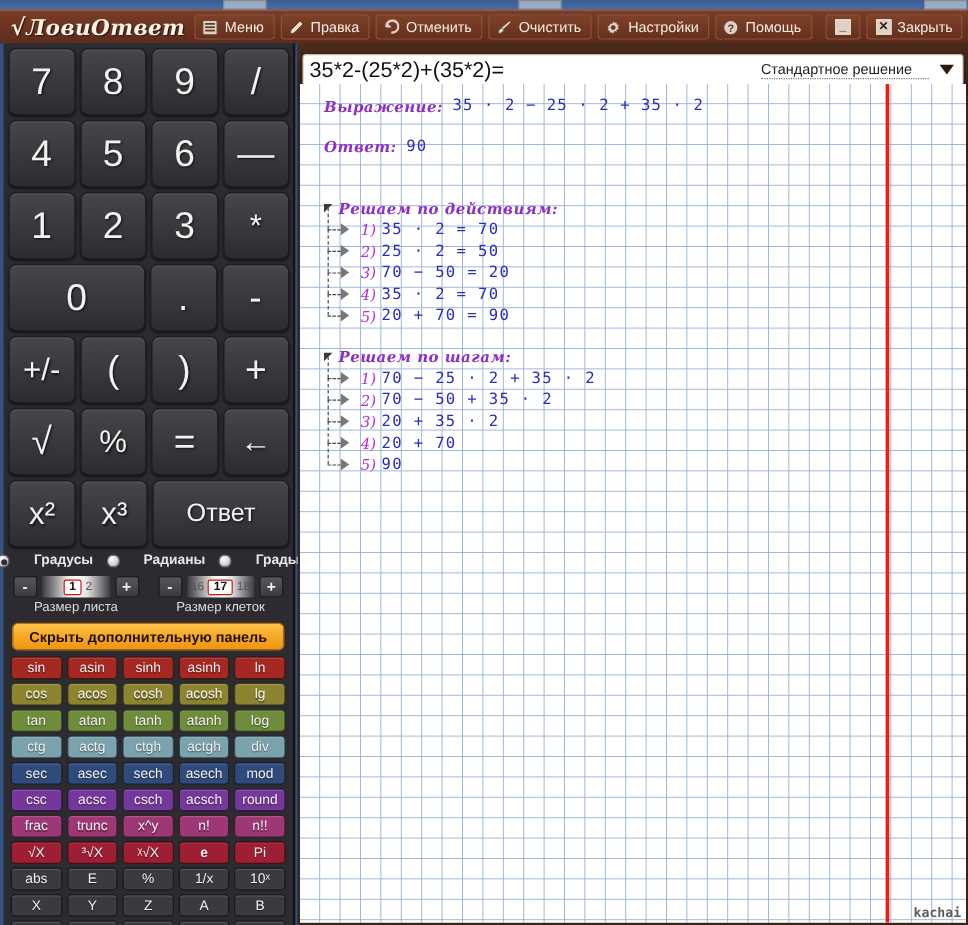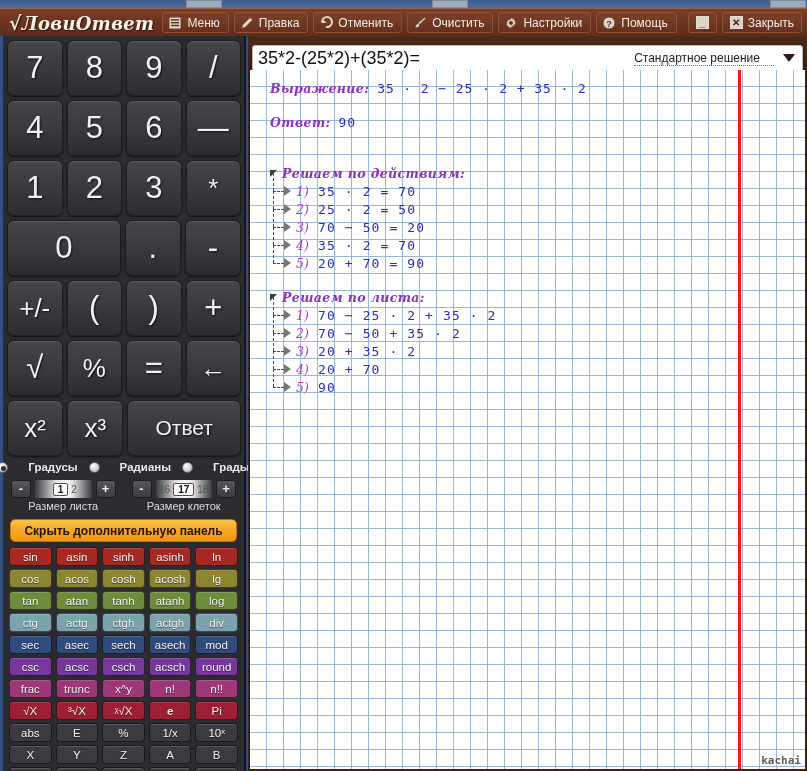--- a/index.html
+++ b/index.html
@@ -183,21 +183,21 @@
       linear-gradient(to right, rgba(150,180,215,.95) 1px, transparent 1px),
       linear-gradient(to bottom, rgba(150,180,215,.95) 1px, transparent 1px);
     background-size: 17px 17px;
     background-position: -1px -1px;
     overflow: hidden;
   }
   .redline {
     position: absolute; left: 488px; top: 0; width: 3px; height: 699px;
     background: #f31b12;
   }
-  .content { position: absolute; left: 20px; top: 10px; right: 0; }
+  .content { position: absolute; left: 20px; top: 10px; right: 0; text-align: center; }
 
   .line { height: 17px; display: flex; align-items: center; white-space: nowrap; }
   .lbl {
     color: #8e2fc4; font-family: "DejaVu Serif", serif;
     font-style: italic; font-weight: bold; font-size: 12.5px;
     letter-spacing: .4px;
   }
   .val {
     color: #2b2bbd; font-family: "DejaVu Sans Mono", monospace;
     font-size: 13px; letter-spacing: .9px; margin-left: 8px;
@@ -566,21 +566,21 @@
               <span class="arrowhead"></span>
             </span>
           <span class="num">5)</span>
           <span class="eq">20 + 70 = 90</span>
         </div>
 
         <div class="gap"></div>
 
         <div class="sechead">
           <span class="tri"></span>
-          <span class="lbl">Решаем по листа:</span>
+          <span class="lbl">Решаем по шагам:</span>
         </div>
         <div class="step">
           <span class="branch">
               <span class="arrowhead"></span>
             </span>
           <span class="num">1)</span>
           <span class="eq">70 − 25 · 2 + 35 · 2</span>
         </div>
         <div class="step">
           <span class="branch">

